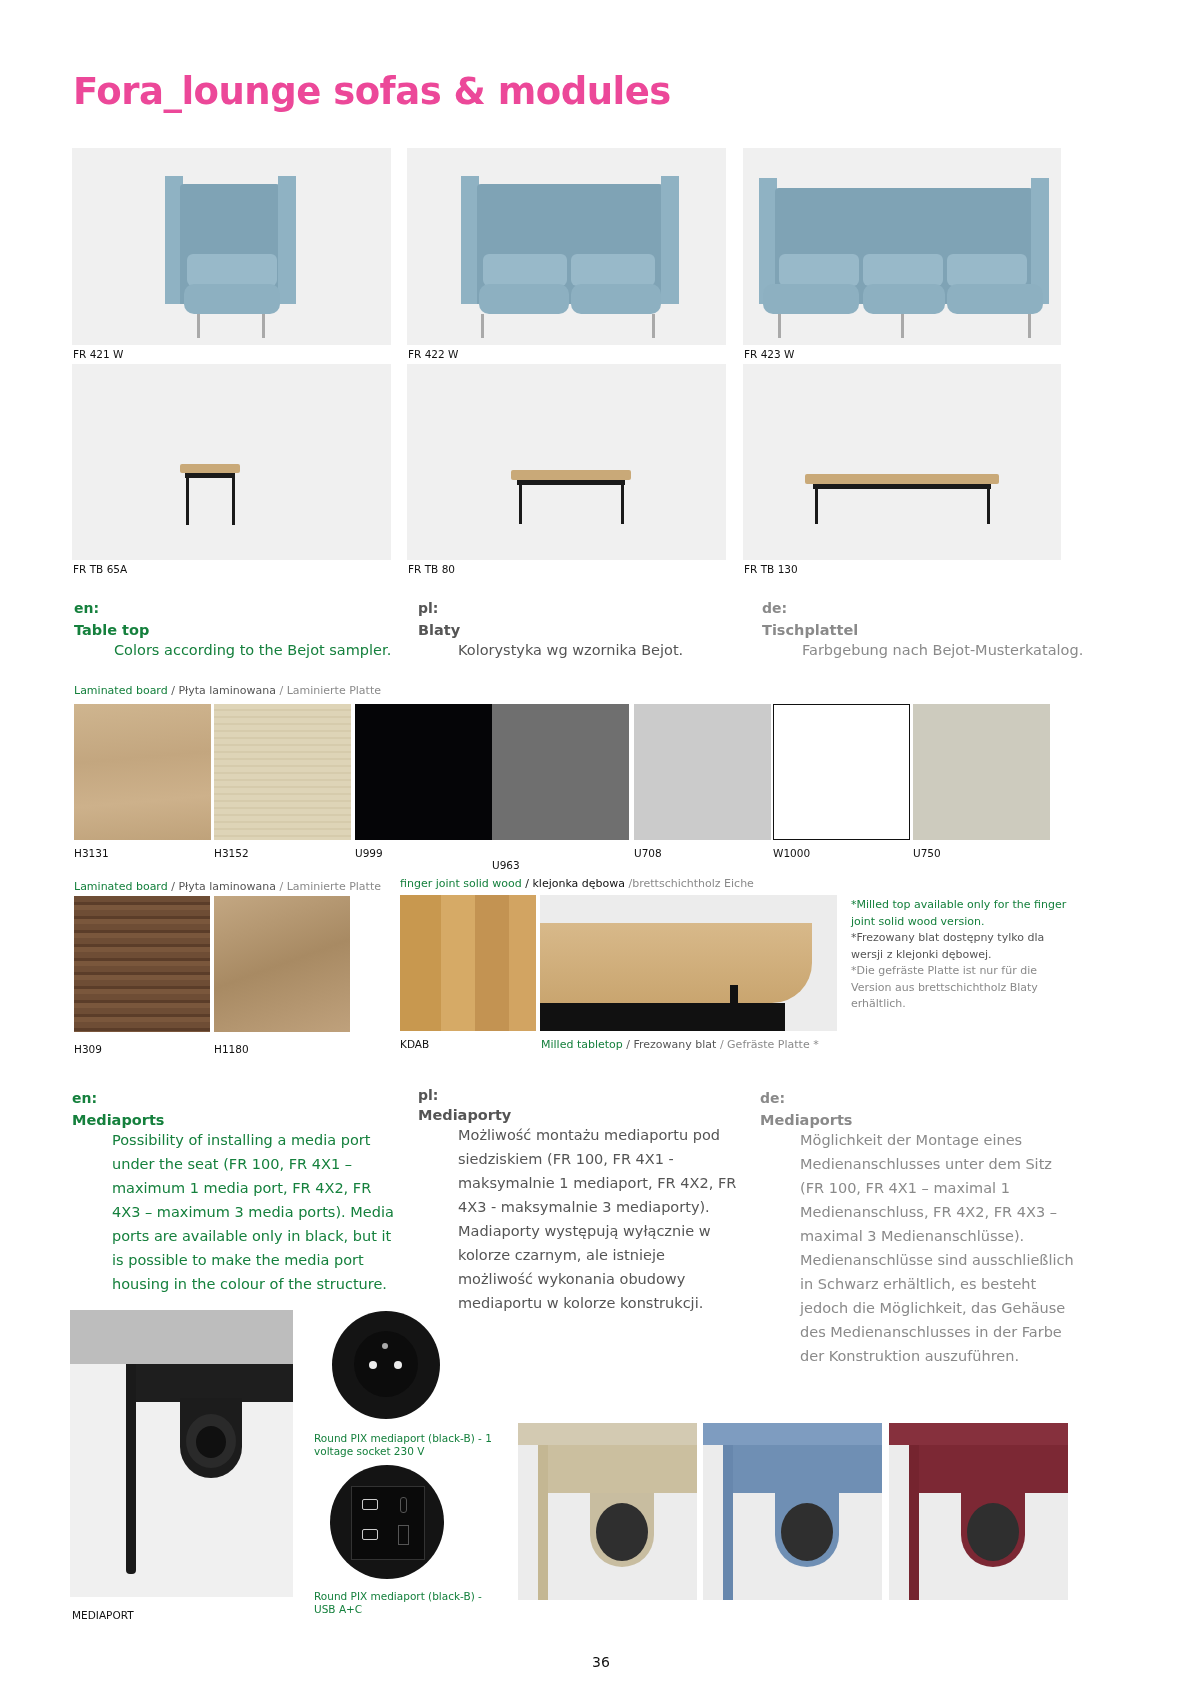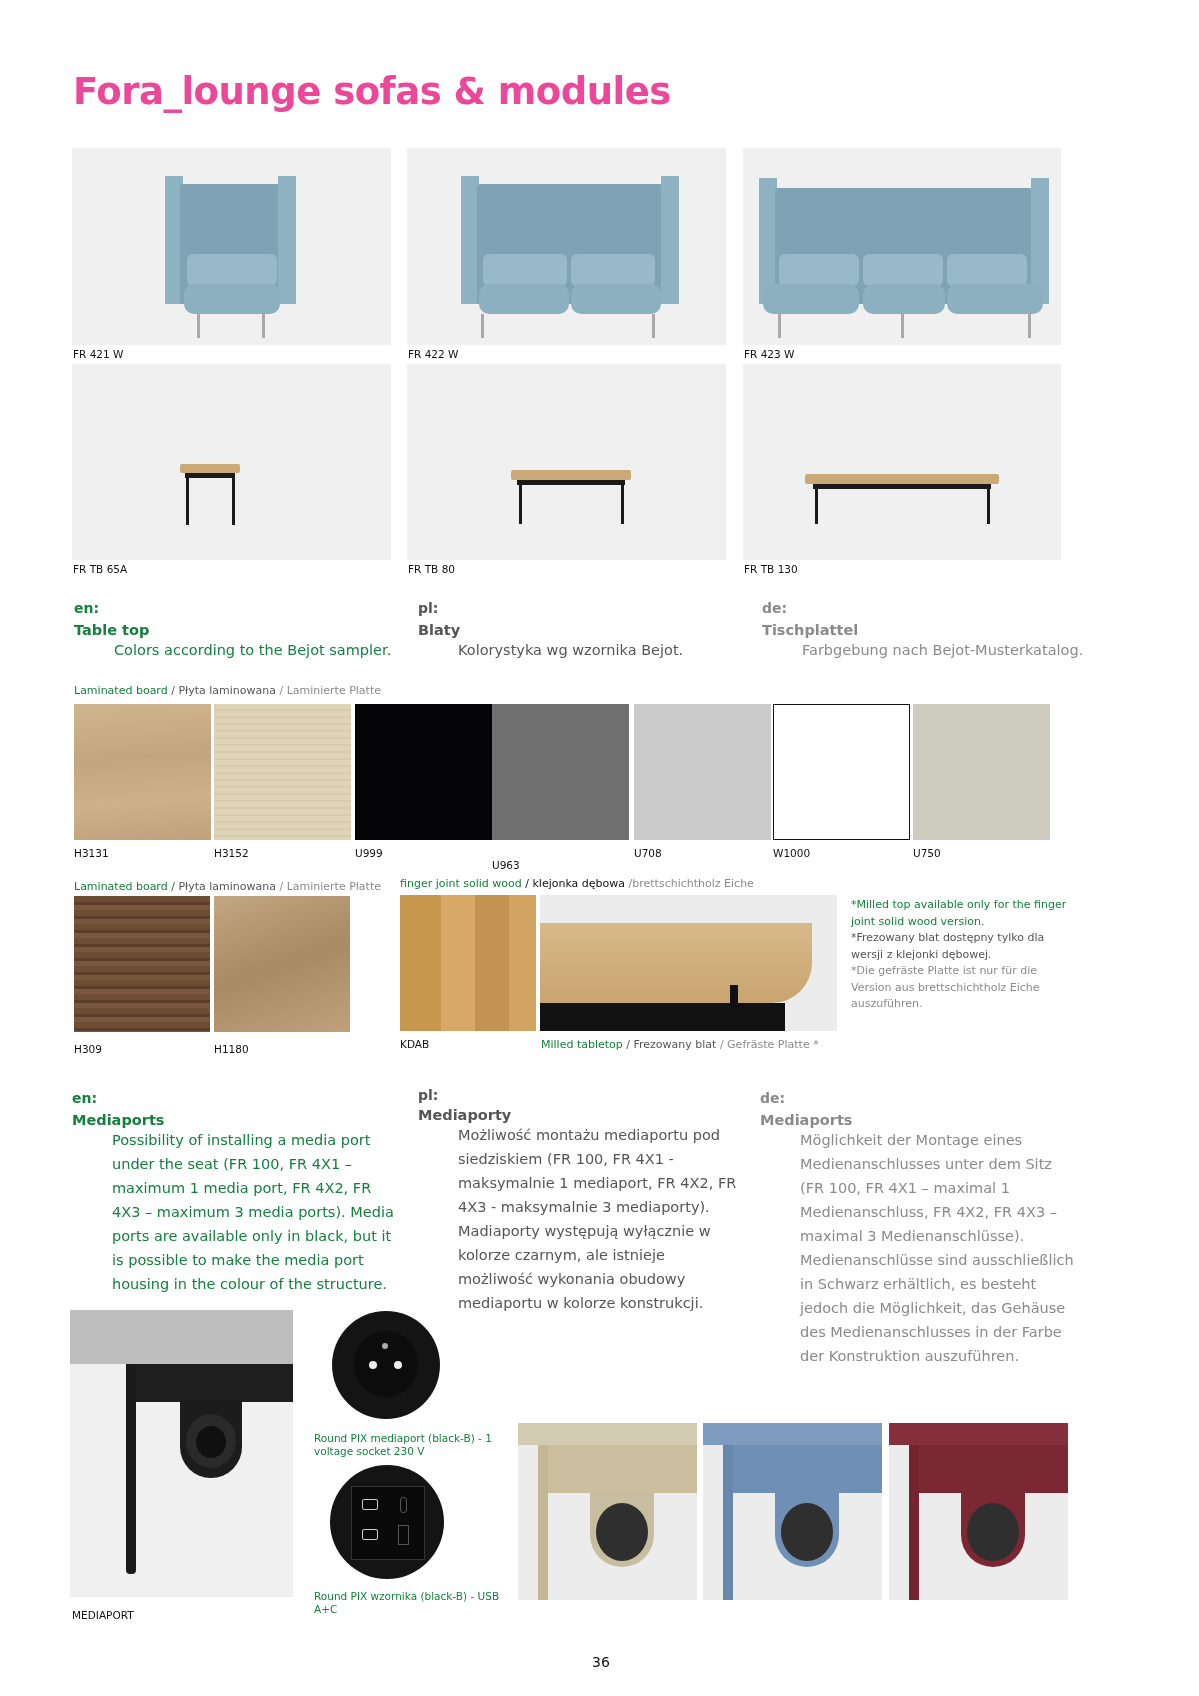--- a/index.html
+++ b/index.html
@@ -153,21 +153,21 @@
   <div style="position:absolute;left:0;top:108px;width:245px;height:28px;background:#111;"></div>
   <div style="position:absolute;left:190px;top:90px;width:8px;height:46px;background:#111;"></div>
 </div>
 <div class="grp" style="left:541px;top:1038px;">
   <span class="c-en">Milled tabletop</span><span class="c-pl"> / Frezowany blat</span><span class="c-de"> / Gefräste Platte *</span>
 </div>
 
 <div class="note" style="left:851px;top:897px;width:225px;">
   <div class="c-en">*Milled top available only for the finger joint solid wood version.</div>
   <div class="c-pl">*Frezowany blat dostępny tylko dla wersji z klejonki dębowej.</div>
-  <div class="c-de">*Die gefräste Platte ist nur für die Version aus brettschichtholz Eiche auszuführen.</div>
+  <div class="c-de">*Die gefräste Platte ist nur für die Version aus brettschichtholz Blaty erhältlich.</div>
 </div>
 
 <div class="abs c-en" style="left:72px;top:1090px;width:325px;">
   <div class="lang">en:</div>
   <div class="heading" style="margin-top:6px;">Mediaports</div>
   <div class="body">Possibility of installing a media port under the seat (FR 100, FR 4X1 – maximum 1 media port, FR 4X2, FR 4X3 – maximum 3 media ports). Media ports are available only in black, but it is possible to make the media port housing in the colour of the structure.</div>
 </div>
 <div class="abs c-pl" style="left:418px;top:1087px;width:320px;">
   <div class="lang">pl:</div>
   <div class="heading" style="margin-top:4px;">Mediaporty</div>
@@ -198,21 +198,21 @@
 <div class="note c-en" style="left:314px;top:1432px;width:190px;font-size:10.5px;line-height:13px;">Round PIX mediaport (black-B) - 1 voltage socket 230 V</div>
 
 <div class="round" style="left:330px;top:1465px;width:114px;height:114px;">
   <div style="position:absolute;left:21px;top:21px;width:72px;height:72px;background:#0a0a0a;border:1px solid #333;">
     <div style="position:absolute;left:10px;top:12px;width:14px;height:9px;border:1px solid #ccc;border-radius:2px;"></div>
     <div style="position:absolute;left:48px;top:10px;width:5px;height:14px;border:1px solid #555;border-radius:3px;"></div>
     <div style="position:absolute;left:10px;top:42px;width:14px;height:9px;border:1px solid #ccc;border-radius:2px;"></div>
     <div style="position:absolute;left:46px;top:38px;width:9px;height:18px;border:1px solid #555;"></div>
   </div>
 </div>
-<div class="note c-en" style="left:314px;top:1590px;width:190px;font-size:10.5px;line-height:13px;">Round PIX wzornika (black-B) - USB A+C</div>
+<div class="note c-en" style="left:314px;top:1590px;width:190px;font-size:10.5px;line-height:13px;">Round PIX mediaport (black-B) - USB A+C</div>
 
 <div class="photo" style="left:518px;top:1423px;width:179px;height:177px;background:#ececec;">
   <div style="position:absolute;left:0;top:0;width:179px;height:22px;background:#d3cab2;"></div>
   <div style="position:absolute;left:20px;top:22px;width:159px;height:48px;background:#cbbf9f;"></div>
   <div style="position:absolute;left:20px;top:22px;width:10px;height:155px;background:#c4b793;"></div>
   <div style="position:absolute;left:72px;top:70px;width:64px;height:74px;background:#c8bda0;border-radius:0 0 32px 32px;"></div>
   <div class="round" style="left:78px;top:80px;width:52px;height:58px;background:#2f2f2f;"></div>
 </div>
 <div class="photo" style="left:703px;top:1423px;width:179px;height:177px;background:#ececec;">
   <div style="position:absolute;left:0;top:0;width:179px;height:22px;background:#7e9cc0;"></div>

